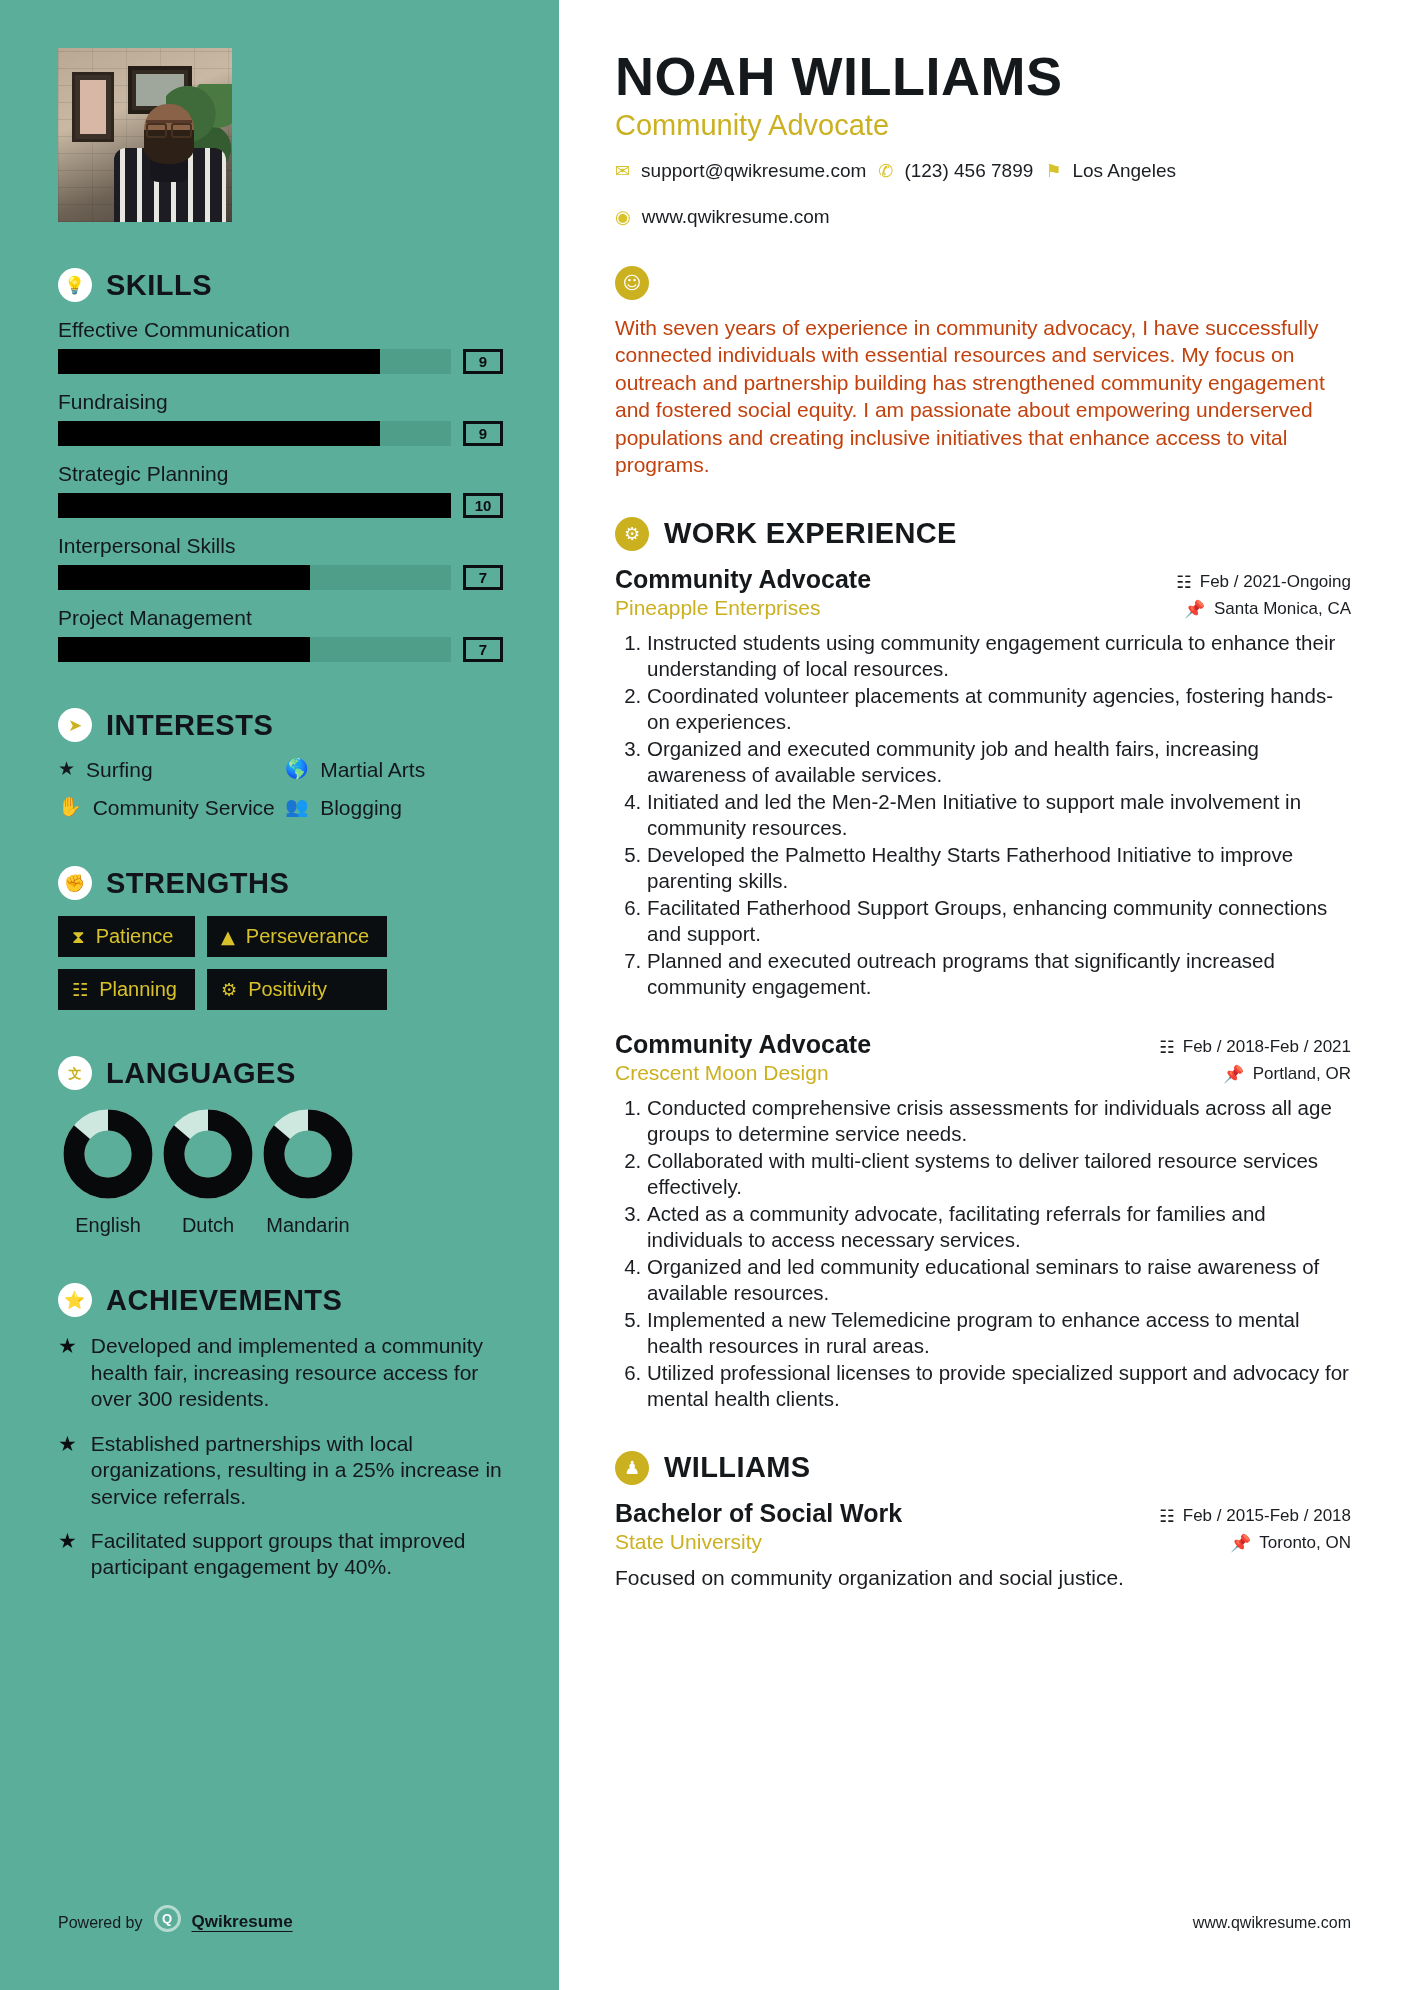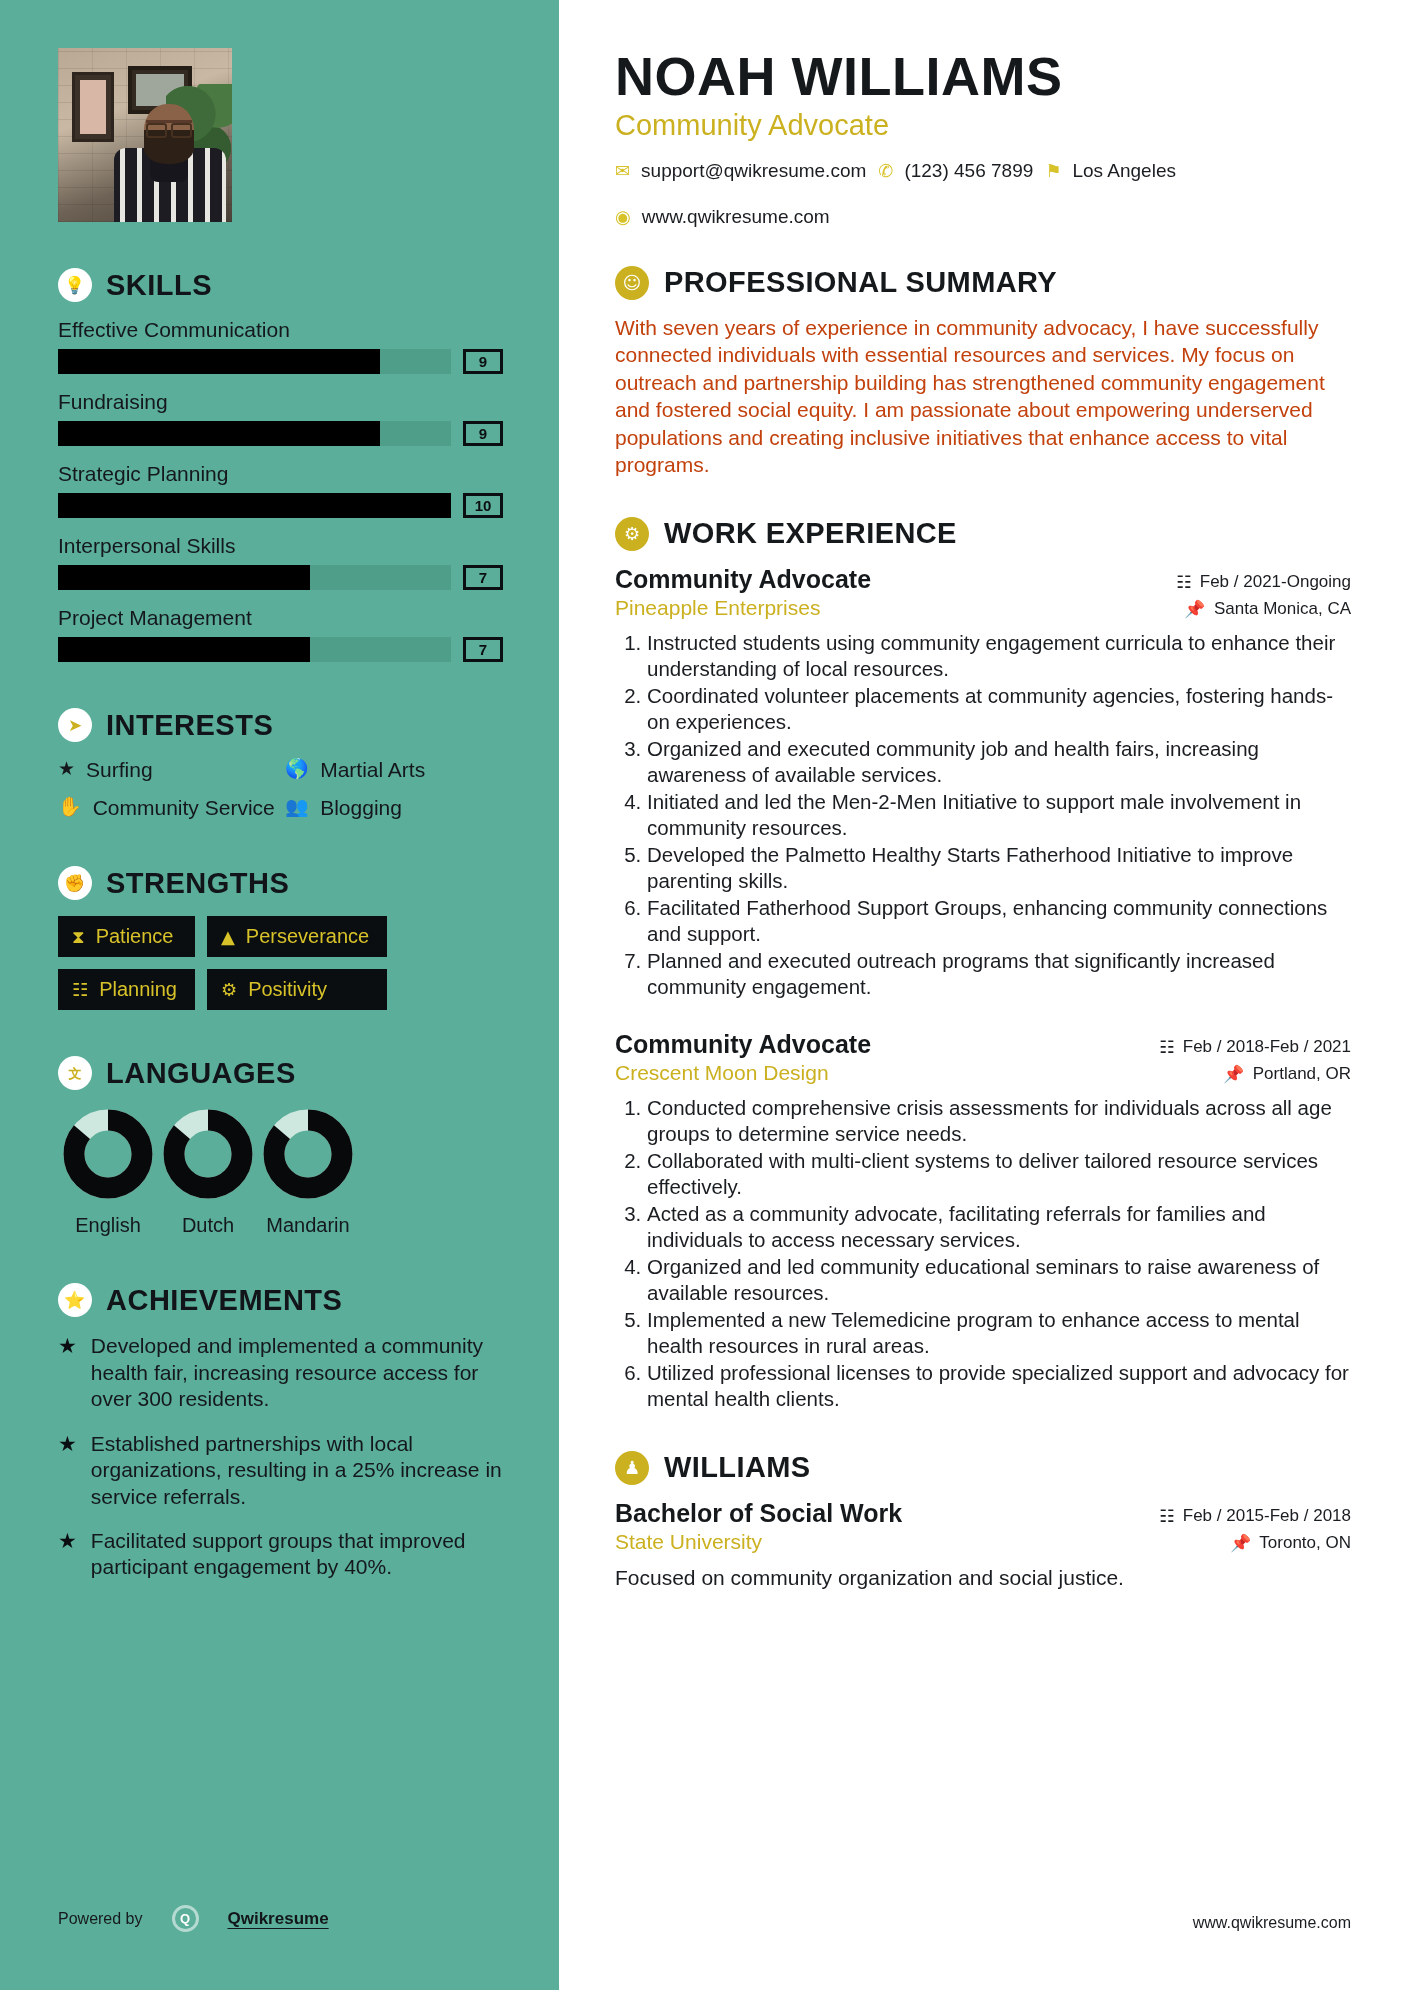--- a/index.html
+++ b/index.html
@@ -137,21 +137,21 @@
   .donut { width: 96px; height: 96px; position: relative; margin: 0 auto; }
   .donut svg { display:block; }
   .lang-name { font-size: 20px; color:#14181c; margin-top: 12px; }
 
   .ach-item { display:flex; gap: 14px; margin-bottom: 18px; }
   .ach-ico { font-size: 21px; line-height: 1.25; flex:0 0 auto; color:#0b0e11; }
   .ach-txt { font-size: 21px; color:#14181c; line-height: 1.26; }
 
   .side-footer {
     position:absolute; left:58px; bottom: 58px;
-    display:flex; align-items:center; gap: 29px; margin-top: 16px;
+    display:flex; align-items:flex-end; gap: 11px; margin-top: 16px;
   }
   .side-footer .pb { font-size: 16px; color:#16191d; }
   .side-footer .logo {
     width: 27px; height:27px; border-radius:50%;
     border: 3px solid rgba(255,255,255,.55);
     display:flex; align-items:center; justify-content:center;
     font-size:13px; color:#ffffff; font-weight:700;
   }
   .side-footer .brand {
     font-size: 17px; font-weight: 700; color:#12161a;
@@ -416,21 +416,20 @@
         <div class="c-break"></div>
         <div class="c-item">
           <span class="gi">◉</span>
           <span>www.qwikresume.com</span>
         </div>
       </div>
 
     <section class="m-sec">
       <div class="m-head">
         <span class="m-badge gi">☺</span>
-        <span class="m-title">PROFESSIONAL SUMMARY</span>
       </div>
       <p class="summary">With seven years of experience in community advocacy, I have successfully connected individuals with essential resources and services. My focus on outreach and partnership building has strengthened community engagement and fostered social equity. I am passionate about empowering underserved populations and creating inclusive initiatives that enhance access to vital programs.</p>
     </section>
 
     <section class="m-sec">
       <div class="m-head">
         <span class="m-badge gi">⚙</span>
         <span class="m-title">WORK EXPERIENCE</span>
       </div>
       <div id="jobs-list">

